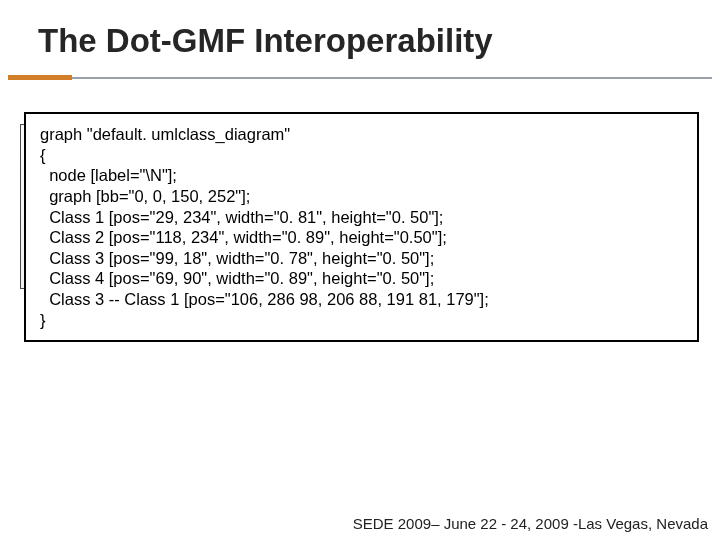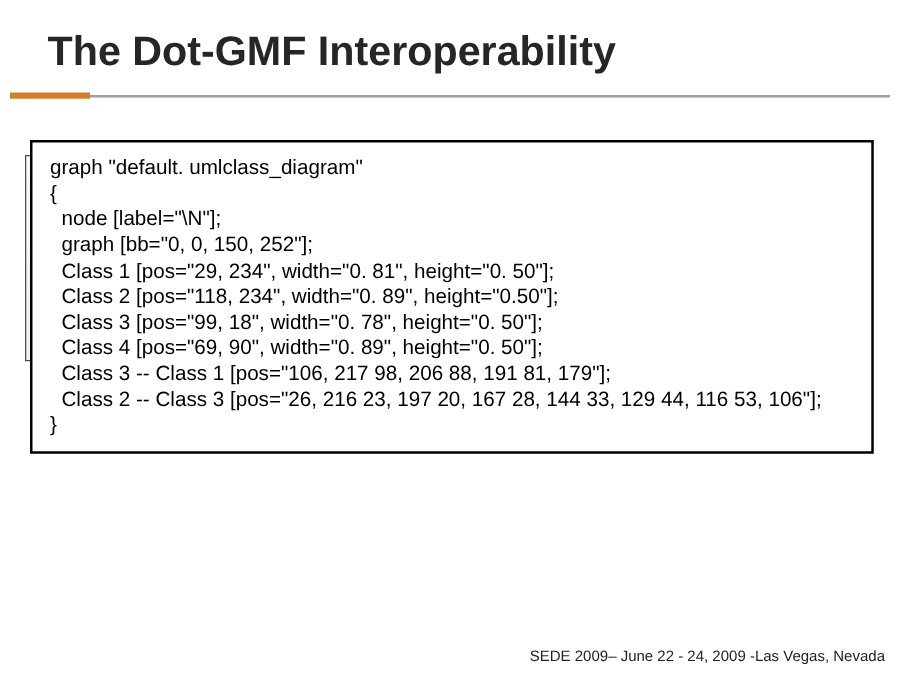--- a/index.html
+++ b/index.html
@@ -10,21 +10,21 @@
   .rule-orange { height: 5px; width: 64px; background: #d37f2a; display: inline-block; vertical-align: middle; }
   .rule-gray { height: 2px; width: 640px; background: #9aa1a8; display: inline-block; vertical-align: middle; margin-top: 1px; }
   .diagram-area { position: relative; margin: 22px 12px 0 12px; height: 345px; }
   .bg-panel { position: absolute; border: 1px solid #4a4a4a; background: linear-gradient(#fafafa,#f0f0f0); }
   .label-box { position:absolute; background:#fff; border:1px solid #333; font-size:12px; padding:2px 8px; text-align:center; white-space:nowrap; z-index:2; }
   .list-box { position:absolute; background:#fff; border:1px solid #333; z-index:2; }
   .list-box .row { height:11px; border-bottom:1px solid #444; }
   .list-box .row:last-child { border-bottom:none; }
   .code-box { position: relative; background: #fff; border: 2px solid #000; padding: 10px 14px; font-size: 16.5px; line-height: 1.25; z-index: 10; margin-top: 26px; }
   .code-box span { display: block; white-space: pre-wrap; }
-  .footer { position: absolute; right: 12px; bottom: 8px; font-size: 12px; color: #222; text-align: right; letter-spacing: 0px; }
+  .footer { position: absolute; right: 12px; bottom: 8px; font-size: 15px; color: #222; text-align: right; letter-spacing: 0px; }
 </style>
 </head>
 <body>
 
 <div class="slide">
 
   <div class="title">The Dot-GMF Interoperability</div>
 
   <div class="rule-wrap">
     <span class="rule-orange"></span><span class="rule-gray"></span>
@@ -52,22 +52,21 @@
 
     <div class="code-box" style="left:12px; width:675px;">
       <span>graph "default. umlclass_diagram"</span>
       <span>{</span>
       <span>  node [label="\N"];</span>
       <span>  graph [bb="0, 0, 150, 252"];</span>
       <span>  Class 1 [pos="29, 234", width="0. 81", height="0. 50"];</span>
       <span>  Class 2 [pos="118, 234", width="0. 89", height="0.50"];</span>
       <span>  Class 3 [pos="99, 18", width="0. 78", height="0. 50"];</span>
       <span>  Class 4 [pos="69, 90", width="0. 89", height="0. 50"];</span>
-      <span>  Class 3 -- Class 1 [pos="106, 217 98, 206 88, 191 81, 179"];</span>
-      <span>  Class 2 -- Class 3 [pos="26, 216 23, 197 20, 167 28, 144 33, 129 44, 116 53, 106"];</span>
+      <span>  Class 3 -- Class 1 [pos="106, 286 98, 206 88, 191 81, 179"];</span>
       <span>}</span>
     </div>
 
   </div>
 
   <div class="footer">SEDE 2009– June 22 - 24, 2009 -Las Vegas, Nevada</div>
 
 </div>
 
 </body></html>

